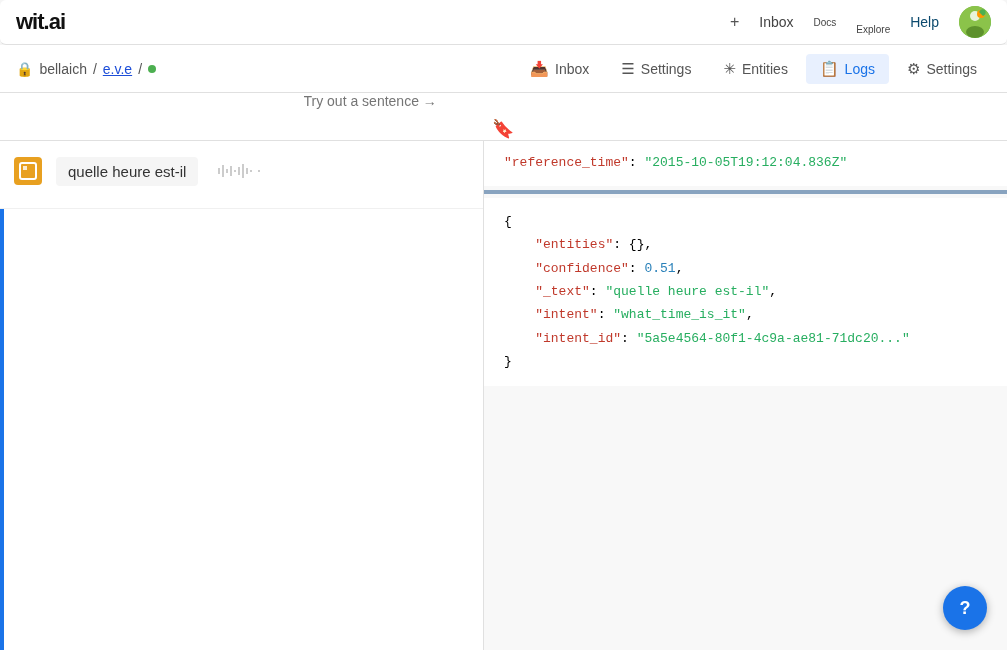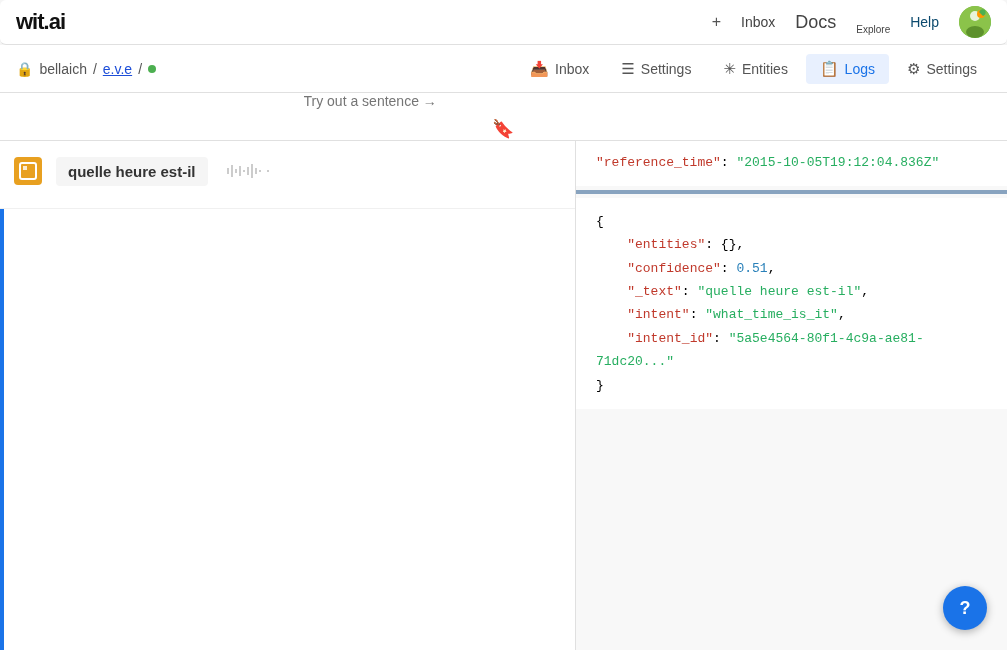--- a/index.html
+++ b/index.html
@@ -134,26 +134,25 @@
     }
 
     
     .main-content {
       display: flex;
       height: calc(650px - 141px);
     }
 
     
     .left-panel {
-      width: 576px;
+      width: 484px;
       background: #fff;
       border-right: 1px solid #e0e0e0;
       overflow-y: auto;
       position: relative;
-      font-weight: bold;
     }
     .active-indicator {
       position: absolute;
       left: 0;
       top: 0;
       bottom: 0;
       width: 4px;
       background: #1a73e8;
     }
     .utterance-item {
@@ -286,21 +285,21 @@
     }
   </style>
 </head>
 <body>
 
 <div class="top-nav">
   <div class="top-nav-logo">wit.ai</div>
   <div class="top-nav-right">
     <span class="plus-icon">+</span>
     <a class="nav-link" href="#">Inbox</a>
-    <a class="nav-link" href="#" style="color:#444;text-decoration:none;font-size:18px;">Docs</a>
+    <a class="nav-link" href="#" style="color:#444;text-decoration:none;font-size:10px;">Docs</a>
     <a class="nav-link" href="#" style="color:#444;text-decoration:none;font-size:10px;margin-top:14px;">Explore</a>
     <a class="nav-link" href="#" style="color:#0c4a6e;text-decoration:none;font-size:14px;">Help</a>
     <div class="avatar-img">
       <svg width="32" height="32" viewBox="0 0 32 32">
         <circle cx="16" cy="16" r="16" fill="#8bc34a"></circle>
         <circle cx="16" cy="10" r="5" fill="#fff" opacity="0.8"></circle>
         <ellipse cx="16" cy="26" rx="9" ry="6" fill="#4a7c20" opacity="0.7"></ellipse>
         <circle cx="22" cy="8" r="4" fill="#ff9800"></circle>
         <path d="M20 6 Q22 2 26 4 Q28 8 24 10 Z" fill="#4caf50"></path>
       </svg>

